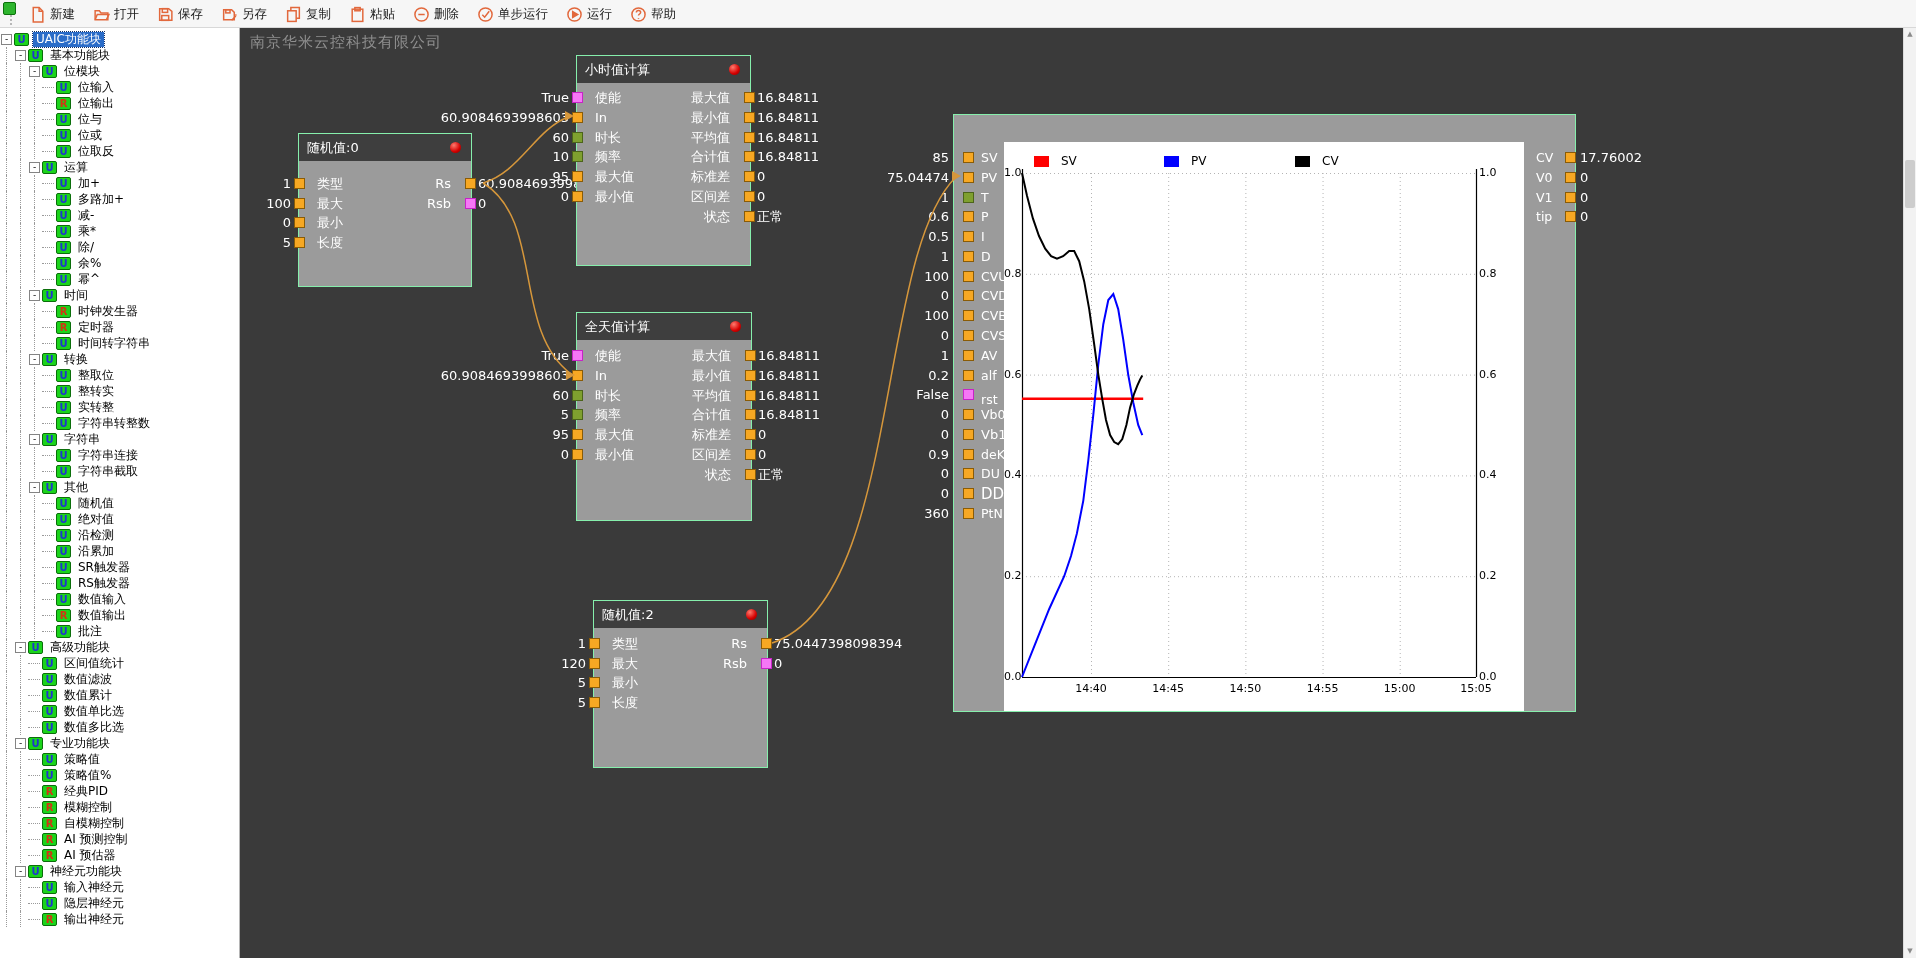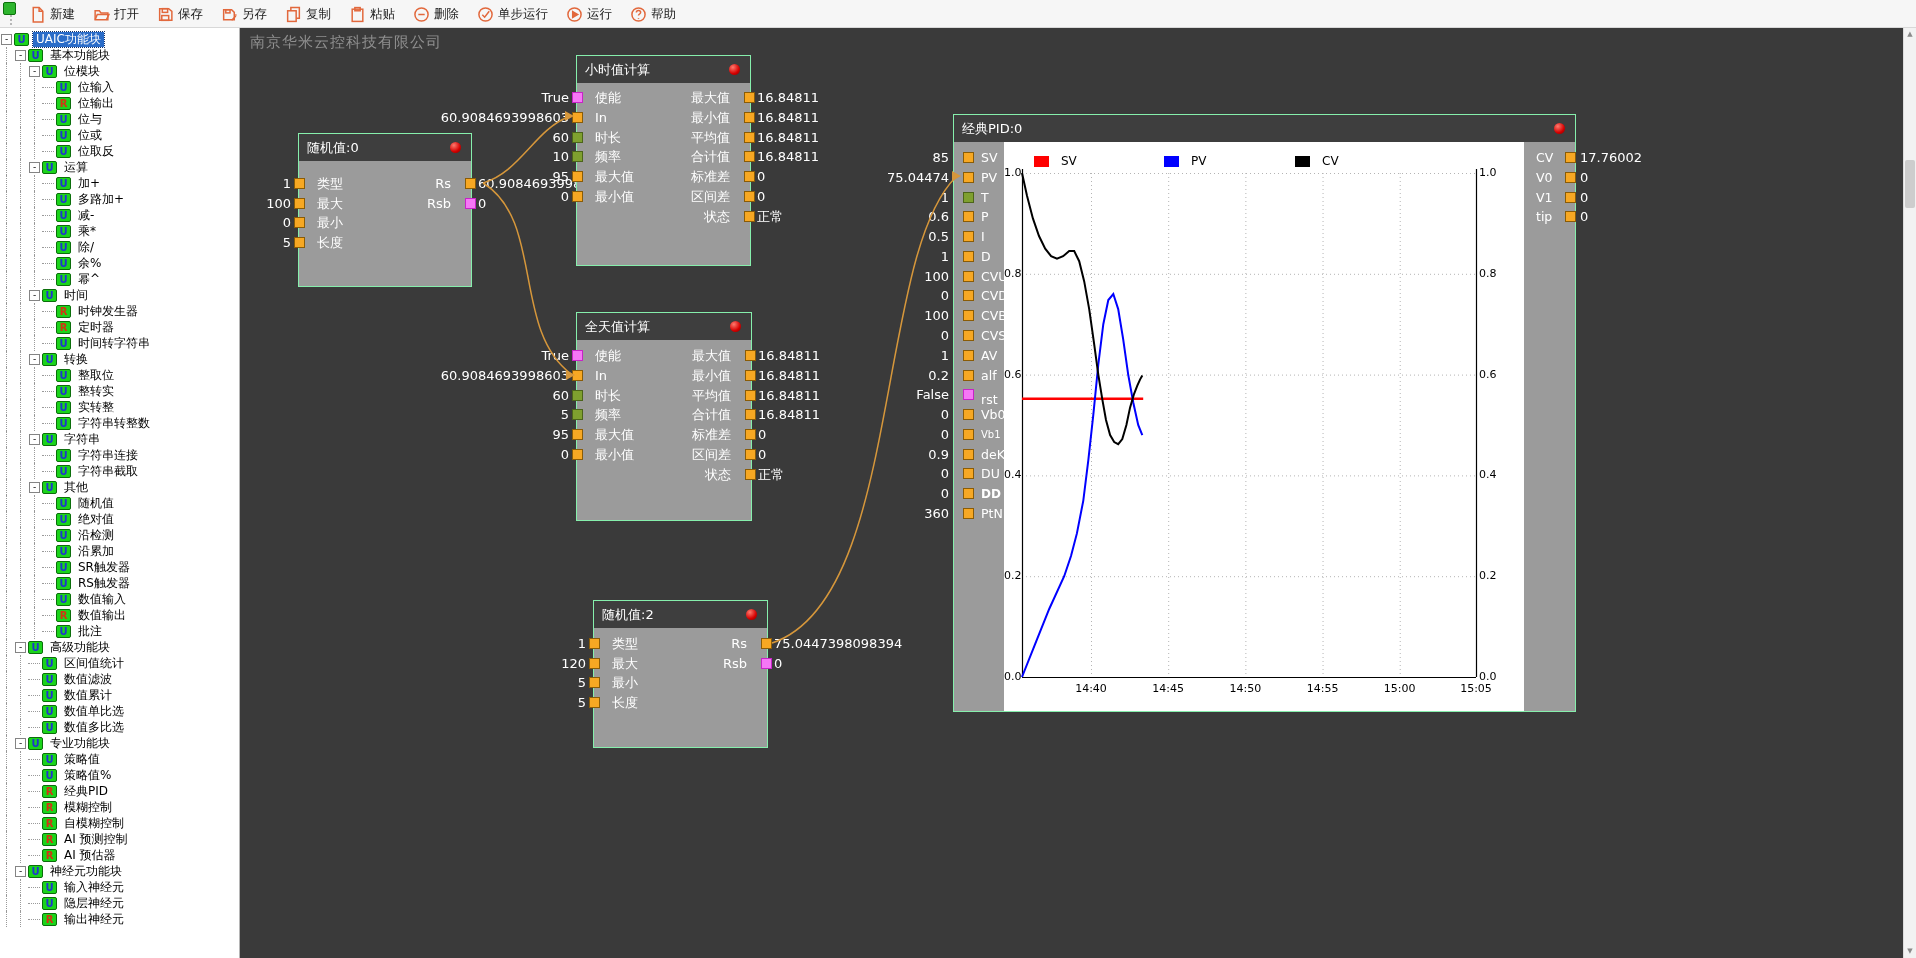--- a/index.html
+++ b/index.html
@@ -690,21 +690,21 @@
         <div class="blab" style="right: 20px; top: 115.2px; text-align: right;">标准差</div>
         <div class="pin orange" style="right: -5px; top: 116.2px;"></div>
         <div class="bval" style="left: calc(100% + 7px); top: 115.2px;">0</div>
         <div class="blab" style="right: 20px; top: 135px; text-align: right;">区间差</div>
         <div class="pin orange" style="right: -5px; top: 136px;"></div>
         <div class="bval" style="left: calc(100% + 7px); top: 135px;">0</div>
         <div class="blab" style="right: 20px; top: 154.8px; text-align: right;">状态</div>
         <div class="pin orange" style="right: -5px; top: 155.8px;"></div>
         <div class="bval" style="left: calc(100% + 7px); top: 154.8px;">正常</div>
       </div>
-      <div class="block" style="left: 351px; top: 572px; width: 175px; height: 148px;">
+      <div class="block" style="left: 351px; top: 572px; width: 175px; height: 168px;">
         <div class="block-title">随机值:2<div class="status-dot"></div></div>
         <div class="pin orange" style="left: -5px; top: 37px;"></div>
         <div class="blab" style="left: 18px; top: 36px;">类型</div>
         <div class="bval in" style="right: calc(100% + 8px); top: 36px;">1</div>
         <div class="pin orange" style="left: -5px; top: 56.5px;"></div>
         <div class="blab" style="left: 18px; top: 55.5px;">最大</div>
         <div class="bval in" style="right: calc(100% + 8px); top: 55.5px;">120</div>
         <div class="pin orange" style="left: -5px; top: 76px;"></div>
         <div class="blab" style="left: 18px; top: 75px;">最小</div>
         <div class="bval in" style="right: calc(100% + 8px); top: 75px;">5</div>
@@ -712,21 +712,20 @@
         <div class="blab" style="left: 18px; top: 94.5px;">长度</div>
         <div class="bval in" style="right: calc(100% + 8px); top: 94.5px;">5</div>
         <div class="blab" style="right: 20px; top: 36px; text-align: right;">Rs</div>
         <div class="pin orange" style="right: -5px; top: 37px;"></div>
         <div class="bval" style="left: calc(100% + 7px); top: 36px;">75.0447398098394</div>
         <div class="blab" style="right: 20px; top: 55.5px; text-align: right;">Rsb</div>
         <div class="pin magenta" style="right: -5px; top: 56.5px;"></div>
         <div class="bval" style="left: calc(100% + 7px); top: 55.5px;">0</div>
       </div>
       <div class="block" style="left: 711px; top: 86px; width: 623px; height: 598px;">
-        <div class="block-title">经典PID:0<div class="status-dot"></div></div>
         <div class="pin orange" style="left: 9px; top: 37px;"></div>
         <div class="blab" style="left: 27px; top: 36px; font-size: 12.5px;">SV</div>
         <div class="bval in" style="right: calc(100% + 5px); top: 36px;">85</div>
         <div class="pin orange" style="left: 9px; top: 56.78px;"></div>
         <div class="blab" style="left: 27px; top: 55.78px; font-size: 12.5px;">PV</div>
         <div class="bval in" style="right: calc(100% + 5px); top: 55.78px;">75.04474</div>
         <div class="pin green" style="left: 9px; top: 76.56px;"></div>
         <div class="blab" style="left: 27px; top: 75.56px; font-size: 12.5px;">T</div>
         <div class="bval in" style="right: calc(100% + 5px); top: 75.56px;">1</div>
         <div class="pin orange" style="left: 9px; top: 96.34px;"></div>
@@ -756,30 +755,30 @@
         <div class="pin orange" style="left: 9px; top: 254.58px;"></div>
         <div class="blab" style="left: 27px; top: 253.58px; font-size: 12.5px;">alf</div>
         <div class="bval in" style="right: calc(100% + 5px); top: 253.58px;">0.2</div>
         <div class="pin magenta" style="left: 9px; top: 274.36px;"></div>
         <div class="blab" style="left: 27px; top: 278px; font-size: 12.5px;">rst</div>
         <div class="bval in" style="right: calc(100% + 5px); top: 273.36px;">False</div>
         <div class="pin orange" style="left: 9px; top: 294.14px;"></div>
         <div class="blab" style="left: 27px; top: 293.14px; font-size: 12.5px;">Vb0</div>
         <div class="bval in" style="right: calc(100% + 5px); top: 293.14px;">0</div>
         <div class="pin orange" style="left: 9px; top: 313.92px;"></div>
-        <div class="blab" style="left: 27px; top: 312.92px; font-size: 10px;">Vb1</div>
+        <div class="blab" style="left: 27px; top: 312.92px; font-size: 13px;">Vb1</div>
         <div class="bval in" style="right: calc(100% + 5px); top: 312.92px;">0</div>
         <div class="pin orange" style="left: 9px; top: 333.7px;"></div>
         <div class="blab" style="left: 27px; top: 332.7px; font-size: 12.5px;">deK</div>
         <div class="bval in" style="right: calc(100% + 5px); top: 332.7px;">0.9</div>
         <div class="pin orange" style="left: 9px; top: 353.48px;"></div>
         <div class="blab" style="left: 27px; top: 352.48px; font-size: 12.5px;">DU</div>
         <div class="bval in" style="right: calc(100% + 5px); top: 352.48px;">0</div>
         <div class="pin orange" style="left: 9px; top: 373.26px;"></div>
-        <div class="blab" style="left: 27px; top: 372.26px; font-size: 12px; font-weight: bold;">DD</div>
+        <div class="blab" style="left: 27px; top: 372.26px; font-size: 15px;">DD</div>
         <div class="bval in" style="right: calc(100% + 5px); top: 372.26px;">0</div>
         <div class="pin orange" style="left: 9px; top: 393.04px;"></div>
         <div class="blab" style="left: 27px; top: 392.04px; font-size: 12.5px;">PtN</div>
         <div class="bval in" style="right: calc(100% + 5px); top: 392.04px;">360</div>
         <div class="blab" style="left: 582px; top: 36px; font-size: 12.5px;">CV</div>
         <div class="pin orange" style="left: 611px; top: 37px;"></div>
         <div class="bval" style="left: calc(100% + 5px); top: 36px;">17.76002</div>
         <div class="blab" style="left: 582px; top: 55.78px; font-size: 12.5px;">V0</div>
         <div class="pin orange" style="left: 611px; top: 56.78px;"></div>
         <div class="bval" style="left: calc(100% + 5px); top: 55.78px;">0</div>

